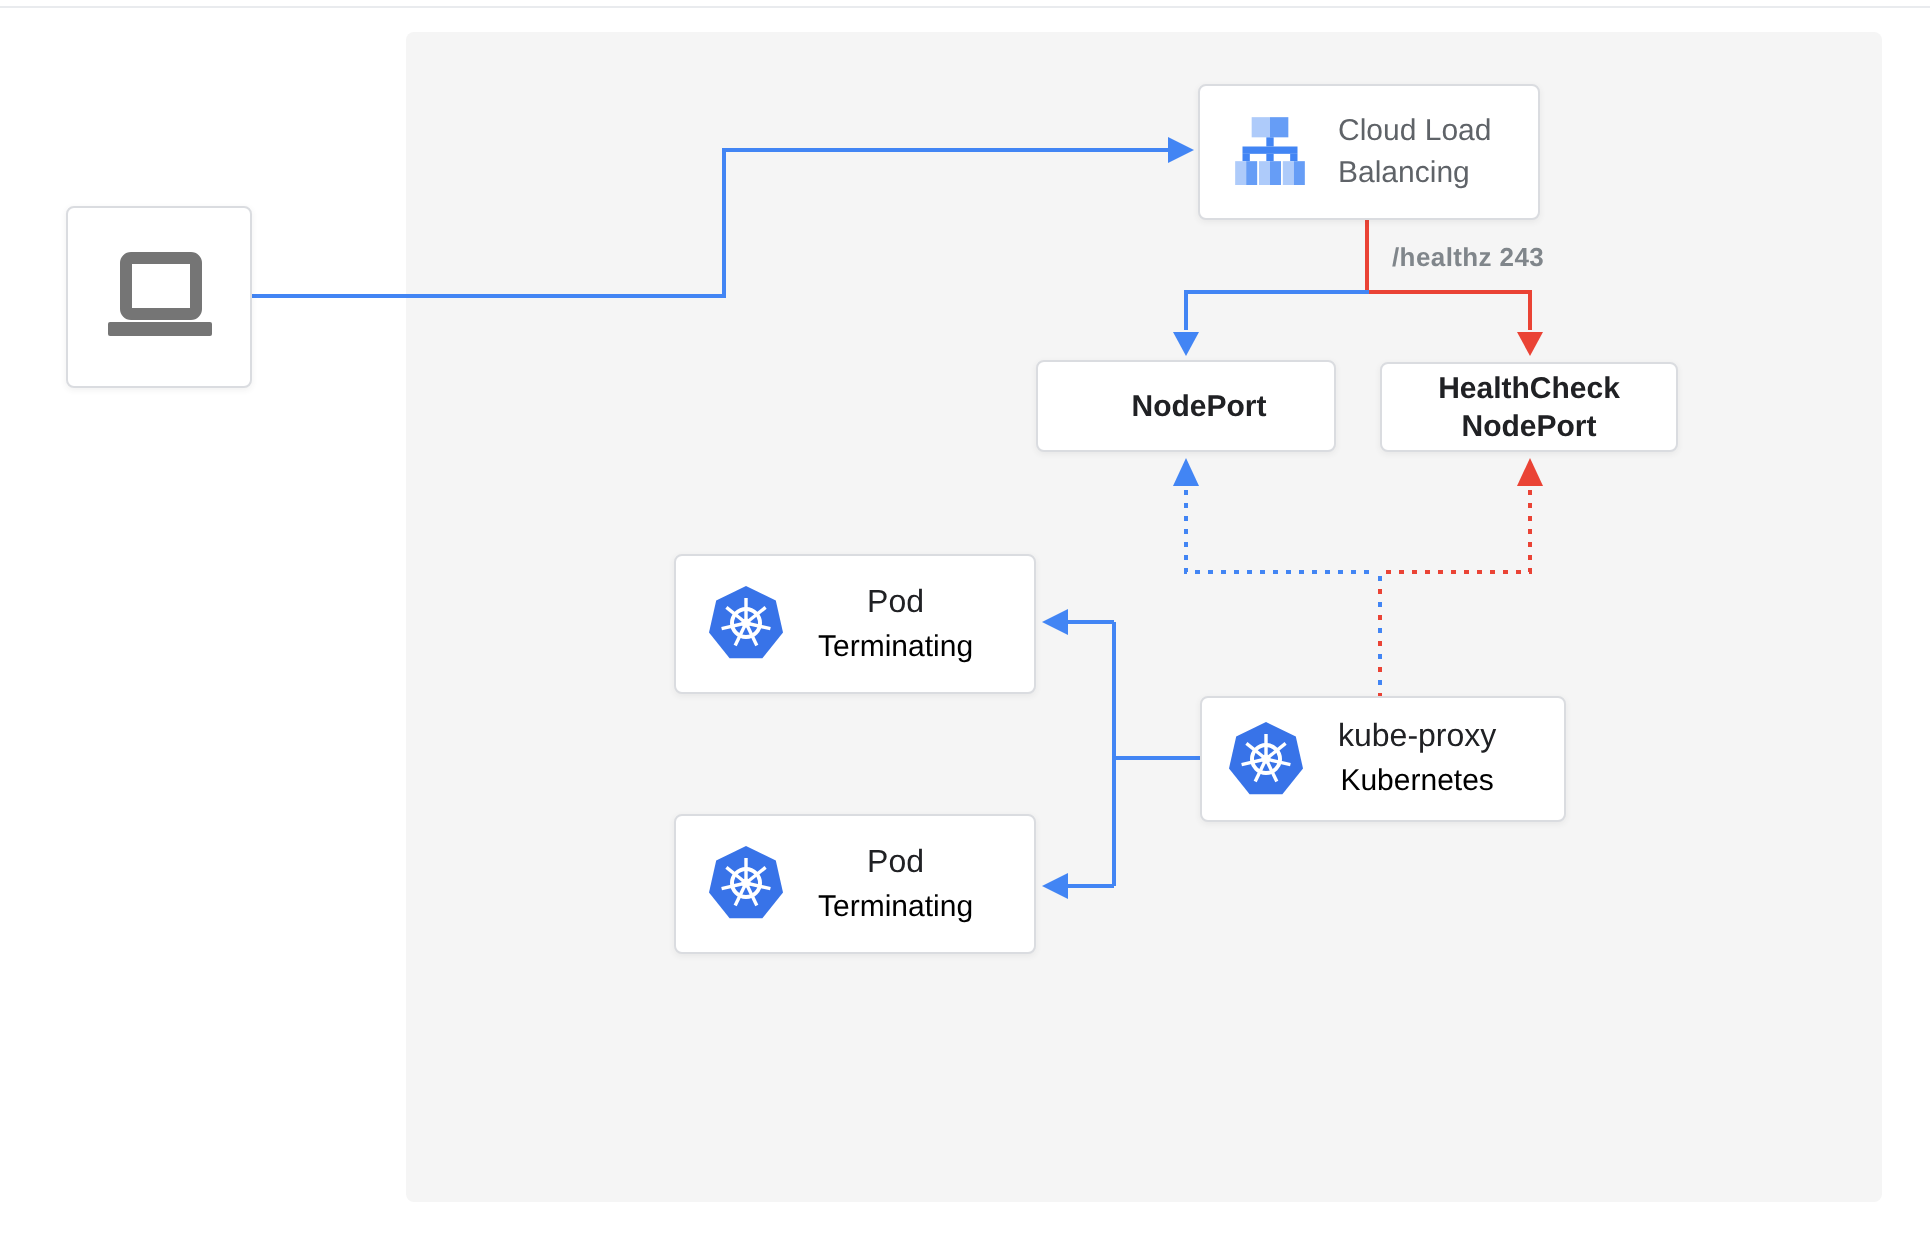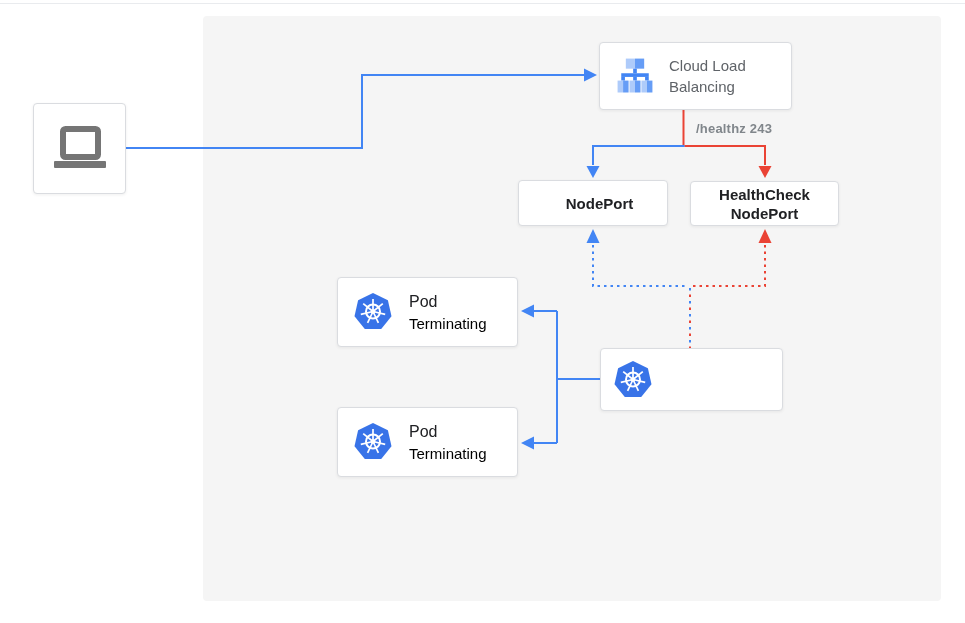--- a/index.html
+++ b/index.html
@@ -19,32 +19,32 @@
   .nodes-label{
     position:absolute;left:21px;top:13px;font-size:15px;color:#3c4043;
   }
   .lines{position:absolute;left:0;top:0;width:965px;height:623px;z-index:5;pointer-events:none;}
   .box{
     position:absolute;background:#ffffff;border:1px solid #dadce0;border-radius:4px;
     box-shadow:0 1px 3px rgba(60,64,67,0.08);z-index:10;box-sizing:border-box;
     display:flex;align-items:center;
   }
   .box-client{left:33px;top:103px;width:93px;height:91px;justify-content:center;}
-  .box-clb{left:599px;top:42px;width:193px;height:68px;}
+  .box-clb{left:599px;top:42px;width:171px;height:68px;}
   .box-clb .icon{margin-left:13px;flex:0 0 auto;}
   .clb-label{margin-left:12px;width:94px;font-size:15px;line-height:21px;color:#5f6368;}
   .box-nodeport{left:518px;top:180px;width:150px;height:46px;justify-content:center;padding-left:13px;}
   .box-hcnodeport{left:690px;top:181px;width:149px;height:45px;justify-content:center;}
   .port-label{font-size:15px;font-weight:700;color:#202124;text-align:center;line-height:19px;width:135px;}
   .box-pod1{left:337px;top:277px;width:181px;height:70px;}
   .box-pod2{left:337px;top:407px;width:181px;height:70px;}
   .box-kubeproxy{left:600px;top:348px;width:183px;height:63px;}
   .box-pod1 .icon,.box-pod2 .icon{margin-left:15px;flex:0 0 auto;}
   .box-kubeproxy .icon{margin-left:12px;flex:0 0 auto;}
-  .titleblock{margin-left:16px;}
+  .titleblock{margin-left:16px;text-align:center;}
   .title{font-size:16px;line-height:22px;color:#202124;}
   .subtitle{font-size:15px;line-height:21px;color:#000000;}
   .healthz{
     position:absolute;left:696px;top:121px;font-size:13px;font-weight:700;
     color:#80868b;z-index:6;letter-spacing:.2px;
   }
 </style>
 </head>
 <body>
 
@@ -162,14 +162,18 @@
       <g stroke="#ffffff" stroke-width="1.7">
         <line x1="20" y1="19.5" x2="20" y2="7"></line>
         <line x1="20" y1="19.5" x2="29.8" y2="11.7"></line>
         <line x1="20" y1="19.5" x2="32.2" y2="22.3"></line>
         <line x1="20" y1="19.5" x2="25.4" y2="30.8"></line>
         <line x1="20" y1="19.5" x2="14.6" y2="30.8"></line>
         <line x1="20" y1="19.5" x2="7.8" y2="22.3"></line>
         <line x1="20" y1="19.5" x2="10.2" y2="11.7"></line>
       </g>
     </svg>
+    <div class="titleblock">
+      <div class="title">kube-proxy</div>
+      <div class="subtitle">Kubernetes</div>
+    </div>
   </div>
 </div>
 
 </body></html>

